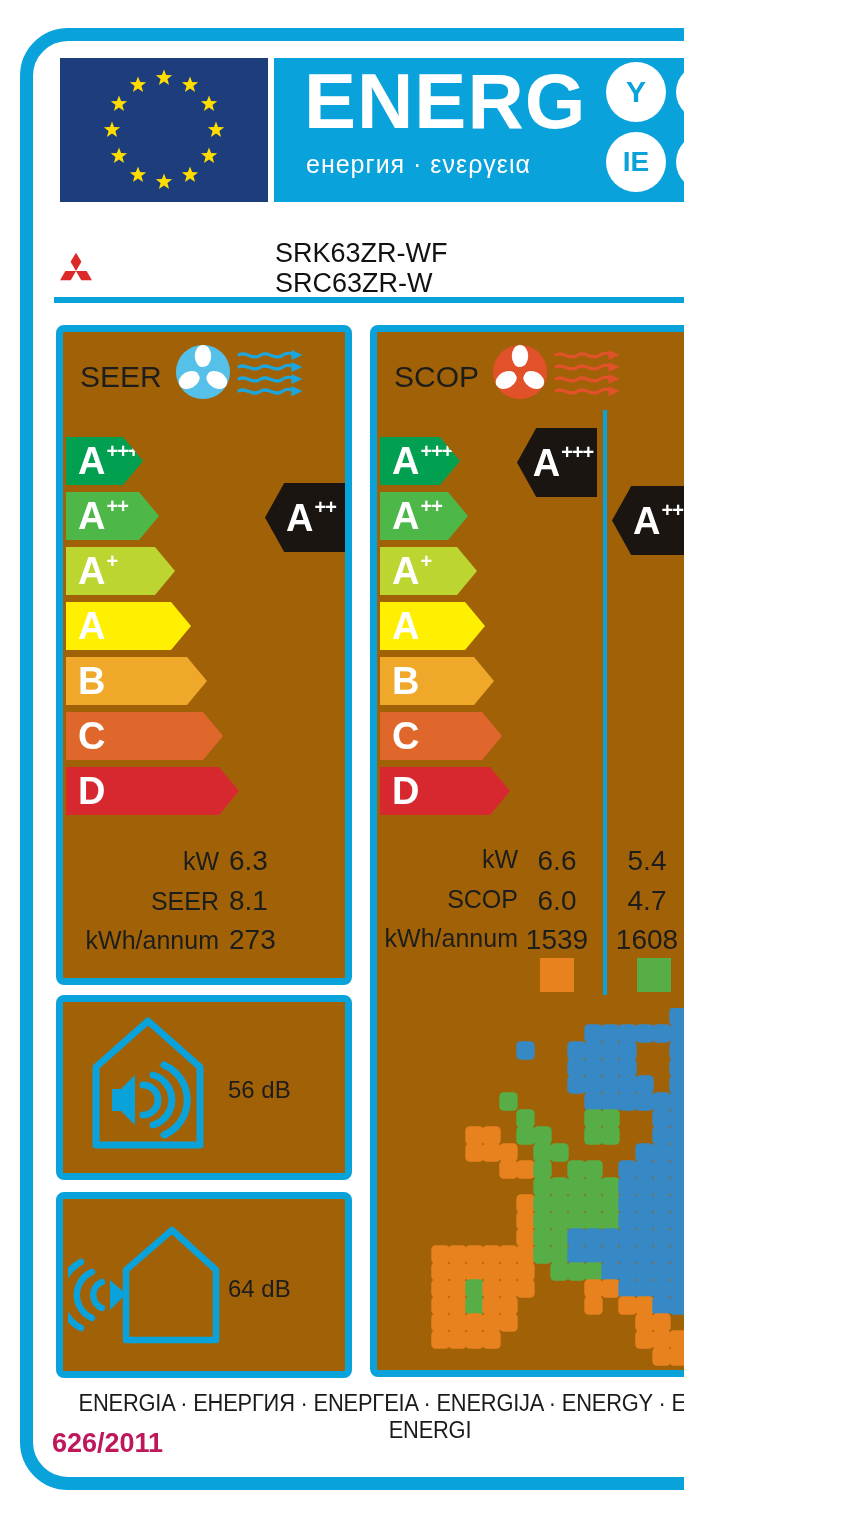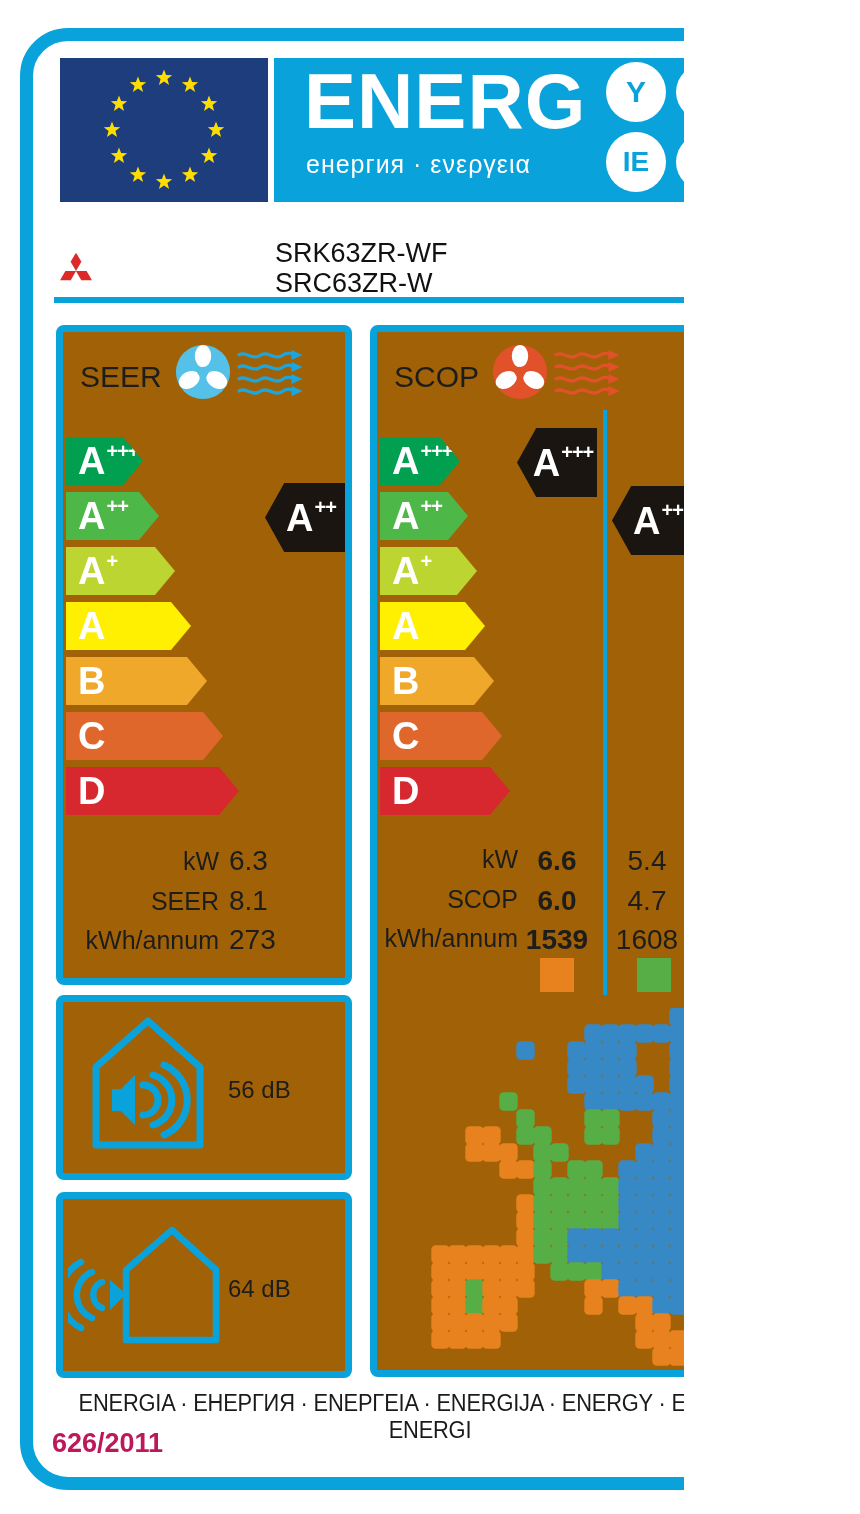--- a/index.html
+++ b/index.html
@@ -52,21 +52,21 @@
                padding-left:12px; }
   .indicator .cl { font-weight:700; font-size:38px; line-height:1; }
   
   .vrow { position:absolute; height:34px; display:flex; align-items:baseline;justify-content:center; }
   .vrow .vlabel { display:inline-block; text-align:right; font-size:25px; color:#1d1d1b; }
   .vrow .vval   { display:inline-block; font-size:28px; color:#1d1d1b; }
   .seer-row .vlabel { width:148px; margin-right:10px; }
   .scop-row { left:1px; width:420px; }
   .scop-row .vlabel { position:absolute; left:0; width:140px; }
   .scop-row .vval { position:absolute; text-align:center; }
-  .scop-row .v0 { left:135px; width:88px;font-weight:bold; }
+  .scop-row .v0 { left:135px; width:88px; }
   .scop-row .v1 { left:225px; width:88px; }
   .scop-row .v2 { left:323px; width:90px; }
   .vline { position:absolute; width:4px; background:#0AA2DB; top:78px; height:585px; }
   .zone-sq { position:absolute; width:34px; height:34px; top:626px; }
   
   .db-text { position:absolute; left:165px; font-size:24px; color:#1d1d1b;text-align:center; }
   
   .langs { position:absolute; left:40px; top:1390px; width:780px; text-align:center;
            font-size:23px; font-weight:500; letter-spacing:-0.2px; color:#1a1a1a;
            transform:scaleX(0.95); }

